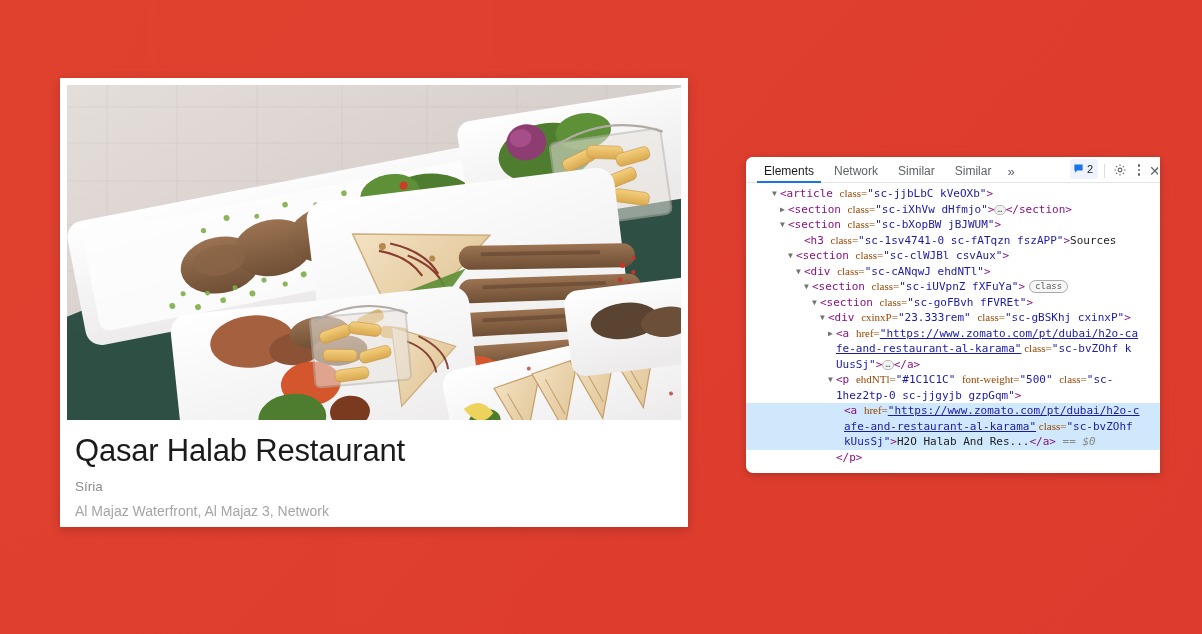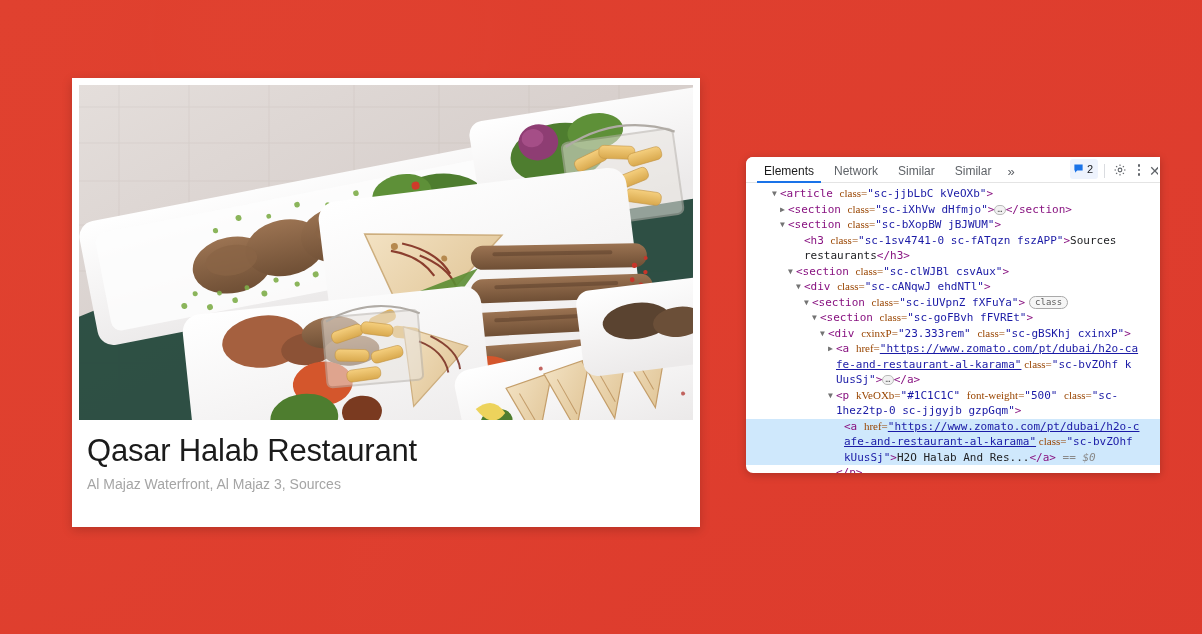--- a/index.html
+++ b/index.html
@@ -62,21 +62,20 @@
   
   #restaurant-card {
     position: absolute;
     left: 60px;
     top: 78px;
     width: 628px;
     height: 449px;
     background: #ffffff;
     padding: 7px 7px 0 7px;
     box-shadow: 0 3px 10px rgba(0,0,0,0.18);
-    margin-left: 12px;
   }
 
   
   .card-photo {
     position: relative;
     width: 614px;
     height: 335px;
     overflow: hidden;
     background: #d9d2cf;
   }
@@ -475,21 +474,22 @@
         <g transform="rotate(-7 590 238)">
           <rect x="500" y="196" width="180" height="86" rx="14" fill="url(#plateg)"></rect>
           <ellipse cx="558" cy="232" rx="34" ry="18" fill="#5a4330"></ellipse>
           <ellipse cx="600" cy="238" rx="26" ry="15" fill="#6b4f38"></ellipse>
         </g>
       </svg>
     </div>
 
     <div class="card-body">
       <div class="card-title">Qasar Halab Restaurant</div>
-      <div class="card-address">Al Majaz Waterfront, Al Majaz 3, Sources</div>
+      <div class="card-cuisine">Síria</div>
+      <div class="card-address">Al Majaz Waterfront, Al Majaz 3, Network</div>
     </div>
   </div>
 
   <div id="devtools">
 
     <div id="dt-toolbar">
 
       <div class="dt-tab active">Elements</div>
       <div class="dt-tab">Network</div>
       <div class="dt-tab">Similar</div>
@@ -524,30 +524,29 @@
 
         <div class="dt-close">✕</div>
       </div>
     </div>
 
     <div id="dt-tree">
         <div class="dt-row" style="padding-left: 26px;"><span class="tri expanded"></span><span class="tw">&lt;article </span><span class="an">class=</span><span class="av">"sc-jjbLbC kVeOXb"</span><span class="tw">&gt;</span></div>
         <div class="dt-row" style="padding-left: 34px;"><span class="tri collapsed"></span><span class="tw">&lt;section </span><span class="an">class=</span><span class="av">"sc-iXhVw dHfmjo"</span><span class="tw">&gt;</span><span class="ellipsis">…</span><span class="tw">&lt;/section&gt;</span></div>
         <div class="dt-row" style="padding-left: 34px;"><span class="tri expanded"></span><span class="tw">&lt;section </span><span class="an">class=</span><span class="av">"sc-bXopBW jBJWUM"</span><span class="tw">&gt;</span></div>
         <div class="dt-row" style="padding-left: 50px;"><span class="tri"></span><span class="tw">&lt;h3 </span><span class="an">class=</span><span class="av">"sc-1sv4741-0 sc-fATqzn fszAPP"</span><span class="tw">&gt;</span><span class="txt">Sources</span></div>
-        <div class="dt-row" style="padding-left: 50px;"><span class="tri"></span><span class="txt">restaurants</span><span class="tw">&lt;/h3&gt;</span></div>
         <div class="dt-row" style="padding-left: 42px;"><span class="tri expanded"></span><span class="tw">&lt;section </span><span class="an">class=</span><span class="av">"sc-clWJBl csvAux"</span><span class="tw">&gt;</span></div>
         <div class="dt-row" style="padding-left: 50px;"><span class="tri expanded"></span><span class="tw">&lt;div </span><span class="an">class=</span><span class="av">"sc-cANqwJ ehdNTl"</span><span class="tw">&gt;</span></div>
         <div class="dt-row" style="padding-left: 58px;"><span class="tri expanded"></span><span class="tw">&lt;section </span><span class="an">class=</span><span class="av">"sc-iUVpnZ fXFuYa"</span><span class="tw">&gt;</span><span class="badge-flex">class</span></div>
         <div class="dt-row" style="padding-left: 66px;"><span class="tri expanded"></span><span class="tw">&lt;section </span><span class="an">class=</span><span class="av">"sc-goFBvh fFVREt"</span><span class="tw">&gt;</span></div>
         <div class="dt-row" style="padding-left: 74px;"><span class="tri expanded"></span><span class="tw">&lt;div </span><span class="an">cxinxP=</span><span class="av">"23.333rem" </span><span class="an">class=</span><span class="av">"sc-gBSKhj cxinxP"</span><span class="tw">&gt;</span></div>
         <div class="dt-row" style="padding-left: 82px;"><span class="tri collapsed"></span><span class="tw">&lt;a </span><span class="an">href=</span><span class="avlink">"https://www.zomato.com/pt/dubai/h2o-ca</span></div>
         <div class="dt-row" style="padding-left: 82px;"><span class="tri"></span><span class="avlink">fe-and-restaurant-al-karama"</span><span class="an"> class=</span><span class="av">"sc-bvZOhf k</span></div>
         <div class="dt-row" style="padding-left: 82px;"><span class="tri"></span><span class="av">UusSj"</span><span class="tw">&gt;</span><span class="ellipsis">…</span><span class="tw">&lt;/a&gt;</span></div>
-        <div class="dt-row" style="padding-left: 82px;"><span class="tri expanded"></span><span class="tw">&lt;p </span><span class="an">kVeOXb=</span><span class="av">"#1C1C1C" </span><span class="an">font-weight=</span><span class="av">"500" </span><span class="an">class=</span><span class="av">"sc-</span></div>
+        <div class="dt-row" style="padding-left: 82px;"><span class="tri expanded"></span><span class="tw">&lt;p </span><span class="an">ehdNTl=</span><span class="av">"#1C1C1C" </span><span class="an">font-weight=</span><span class="av">"500" </span><span class="an">class=</span><span class="av">"sc-</span></div>
         <div class="dt-row" style="padding-left: 82px;"><span class="tri"></span><span class="av">1hez2tp-0 sc-jjgyjb gzpGqm"</span><span class="tw">&gt;</span></div>
         <div class="dt-row sel" style="padding-left: 90px;"><span class="tri"></span><span class="tw">&lt;a </span><span class="an">href=</span><span class="avlink">"https://www.zomato.com/pt/dubai/h2o-c</span></div>
         <div class="dt-row sel" style="padding-left: 90px;"><span class="tri"></span><span class="avlink">afe-and-restaurant-al-karama"</span><span class="an"> class=</span><span class="av">"sc-bvZOhf</span></div>
         <div class="dt-row sel" style="padding-left: 90px;"><span class="tri"></span><span class="av">kUusSj"</span><span class="tw">&gt;</span><span class="txt">H2O Halab And Res...</span><span class="tw">&lt;/a&gt;</span><span class="dollar"> == $0</span></div>
         <div class="dt-row" style="padding-left: 82px;"><span class="tri"></span><span class="tw">&lt;/p&gt;</span></div>
       </div>
   </div>
 </div>
 
 </body></html>

